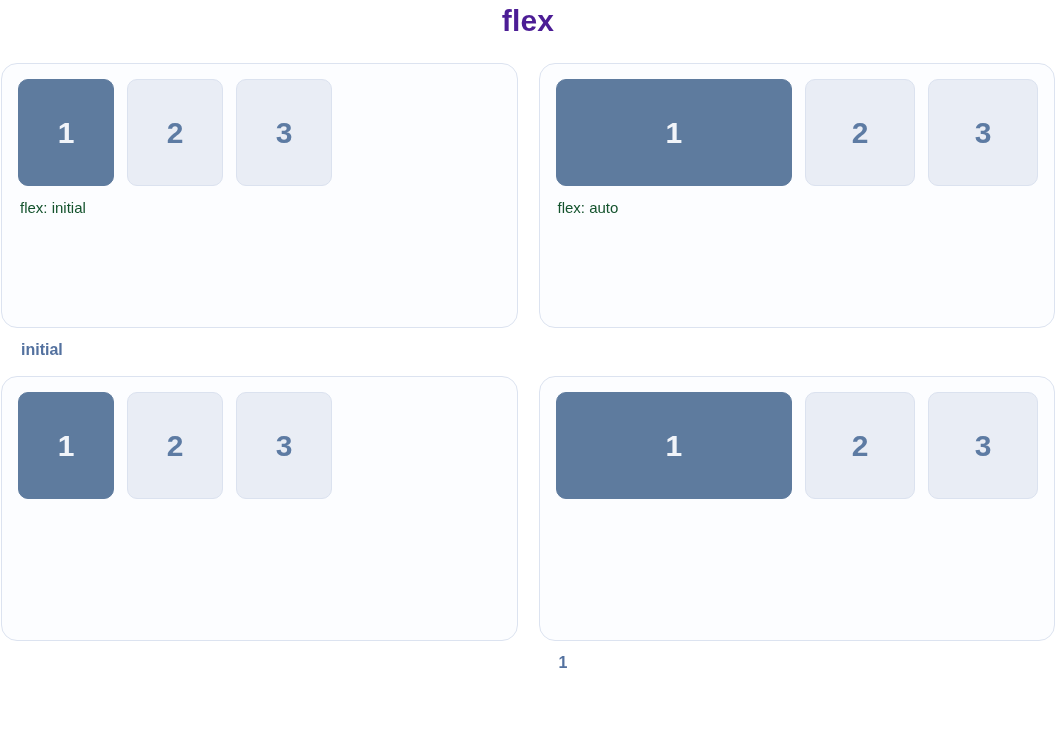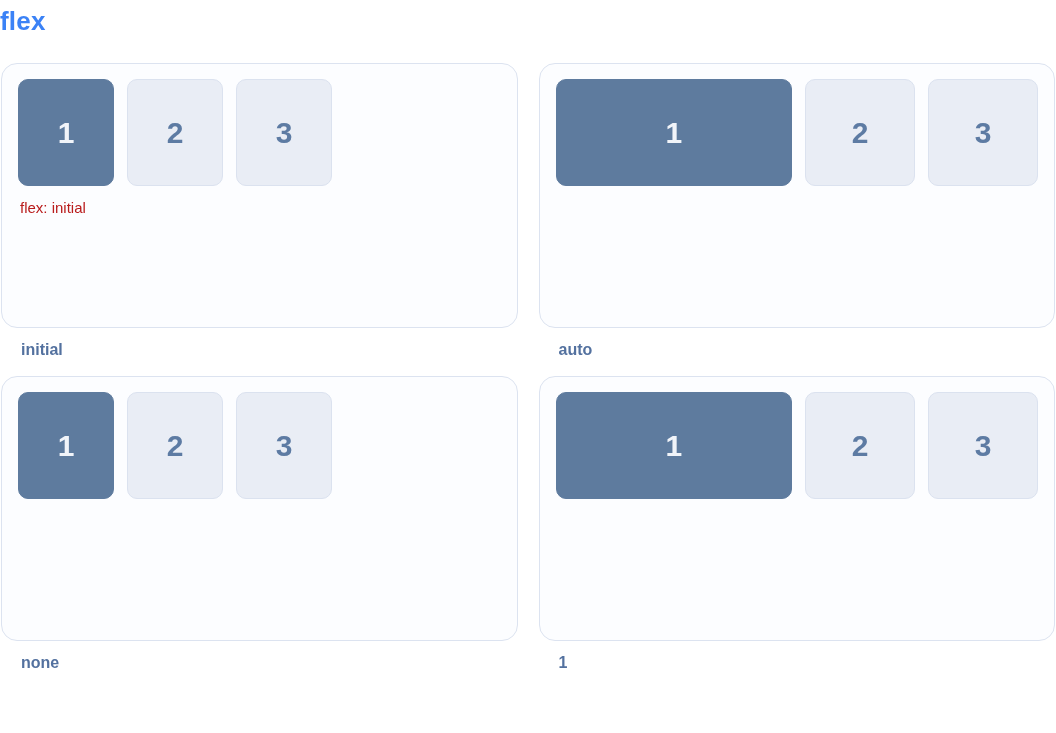--- a/index.html
+++ b/index.html
@@ -8,24 +8,24 @@
     background: #ffffff;
     font-family: "Liberation Sans", sans-serif;
   }
   .page {
     width: 1056px;
     height: 733px;
     box-sizing: border-box;
     overflow: hidden;
   }
   .title {
-    text-align: left;
-    font-size: 26px;
+    text-align: center;
+    font-size: 30px;
     font-weight: 700;
-    color: #3b82f6;
+    color: #4c1d95;
     padding-top: 3px;
     line-height: 36px;
     letter-spacing: 0.2px;
   }
   .grid {
     margin: 24px 1px 0 1px;
     display: grid;
     grid-template-columns: 1fr 1fr;
     column-gap: 21px;
     row-gap: 16px;
@@ -62,21 +62,21 @@
     background: #5e7b9e;
     border-color: #5e7b9e;
     color: #f1f4f9;
   }
   .cell.grow .box.first { flex: 1 1 auto; }
   .cell.grow .box:not(.first) { width: 110px; }
   .rule {
     margin-top: 13px;
     font-size: 15px;
     font-weight: 400;
-    color: #b91c1c;
+    color: #14532d;
     padding-left: 2px;
   }
   .caption {
     margin-top: 12px;
     font-size: 16px;
     font-weight: 700;
     color: #53719f;
     line-height: 20px;
     padding-left: 20px;
   }
@@ -102,33 +102,32 @@
       <div class="caption">initial</div>
     </div>
 
     <div class="cell grow">
       <div class="panel">
         <div class="boxes">
           <div class="box first">1</div>
           <div class="box">2</div>
           <div class="box">3</div>
         </div>
+        <div class="rule">flex: auto</div>
       </div>
-      <div class="caption">auto</div>
     </div>
 
     <div class="cell">
       <div class="panel">
         <div class="boxes">
           <div class="box first">1</div>
           <div class="box">2</div>
           <div class="box">3</div>
         </div>
       </div>
-      <div class="caption">none</div>
     </div>
 
     <div class="cell grow">
       <div class="panel">
         <div class="boxes">
           <div class="box first">1</div>
           <div class="box">2</div>
           <div class="box">3</div>
         </div>
       </div>

